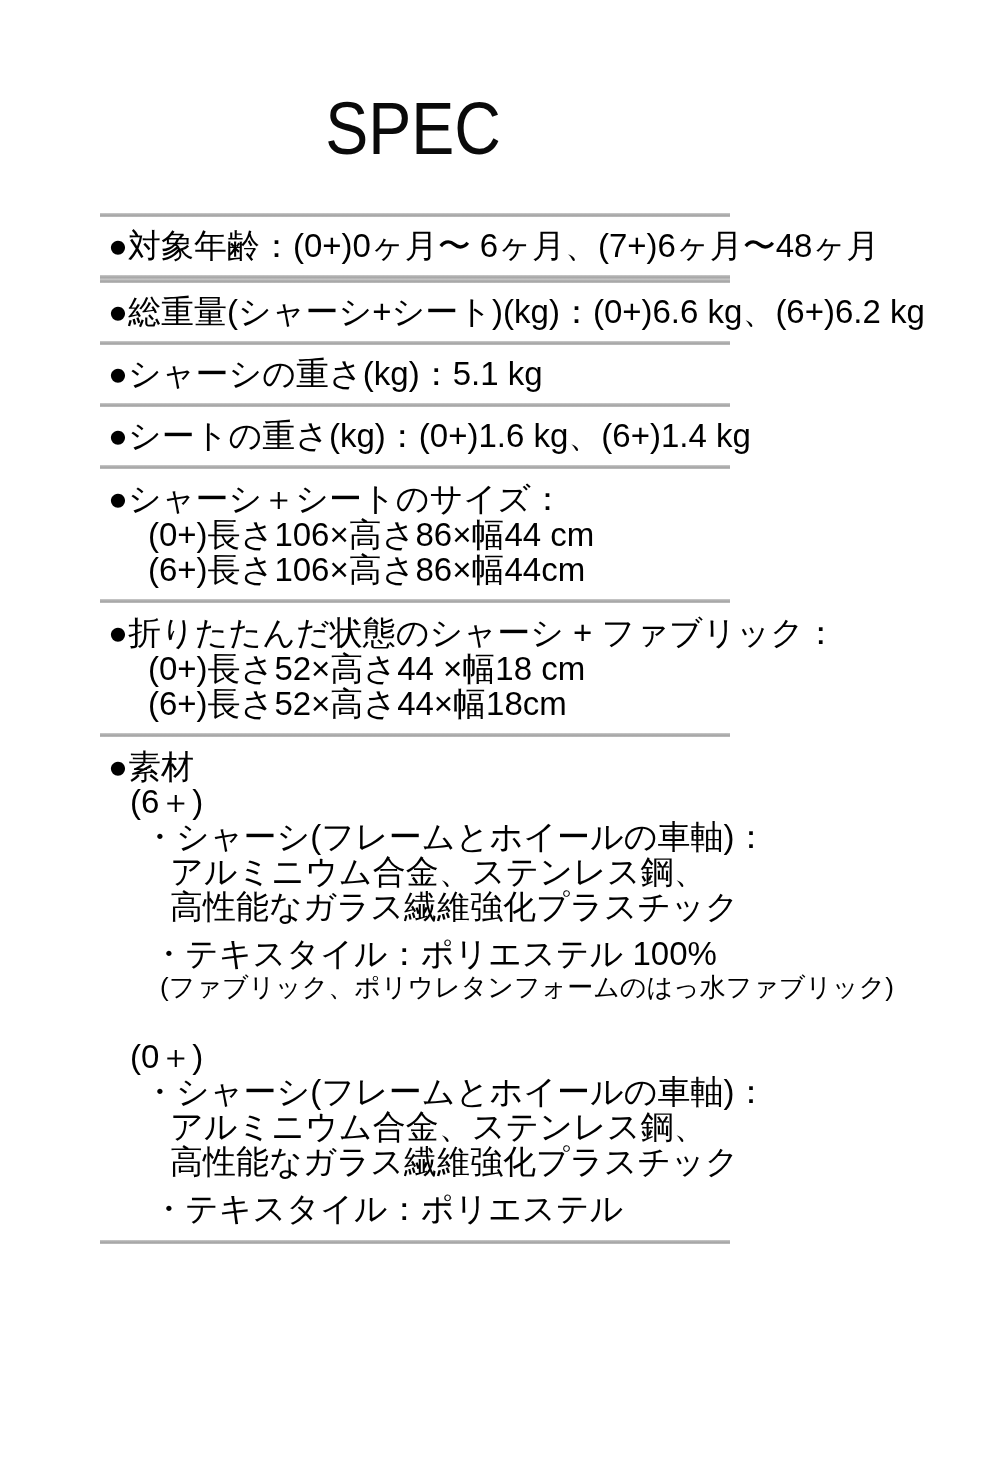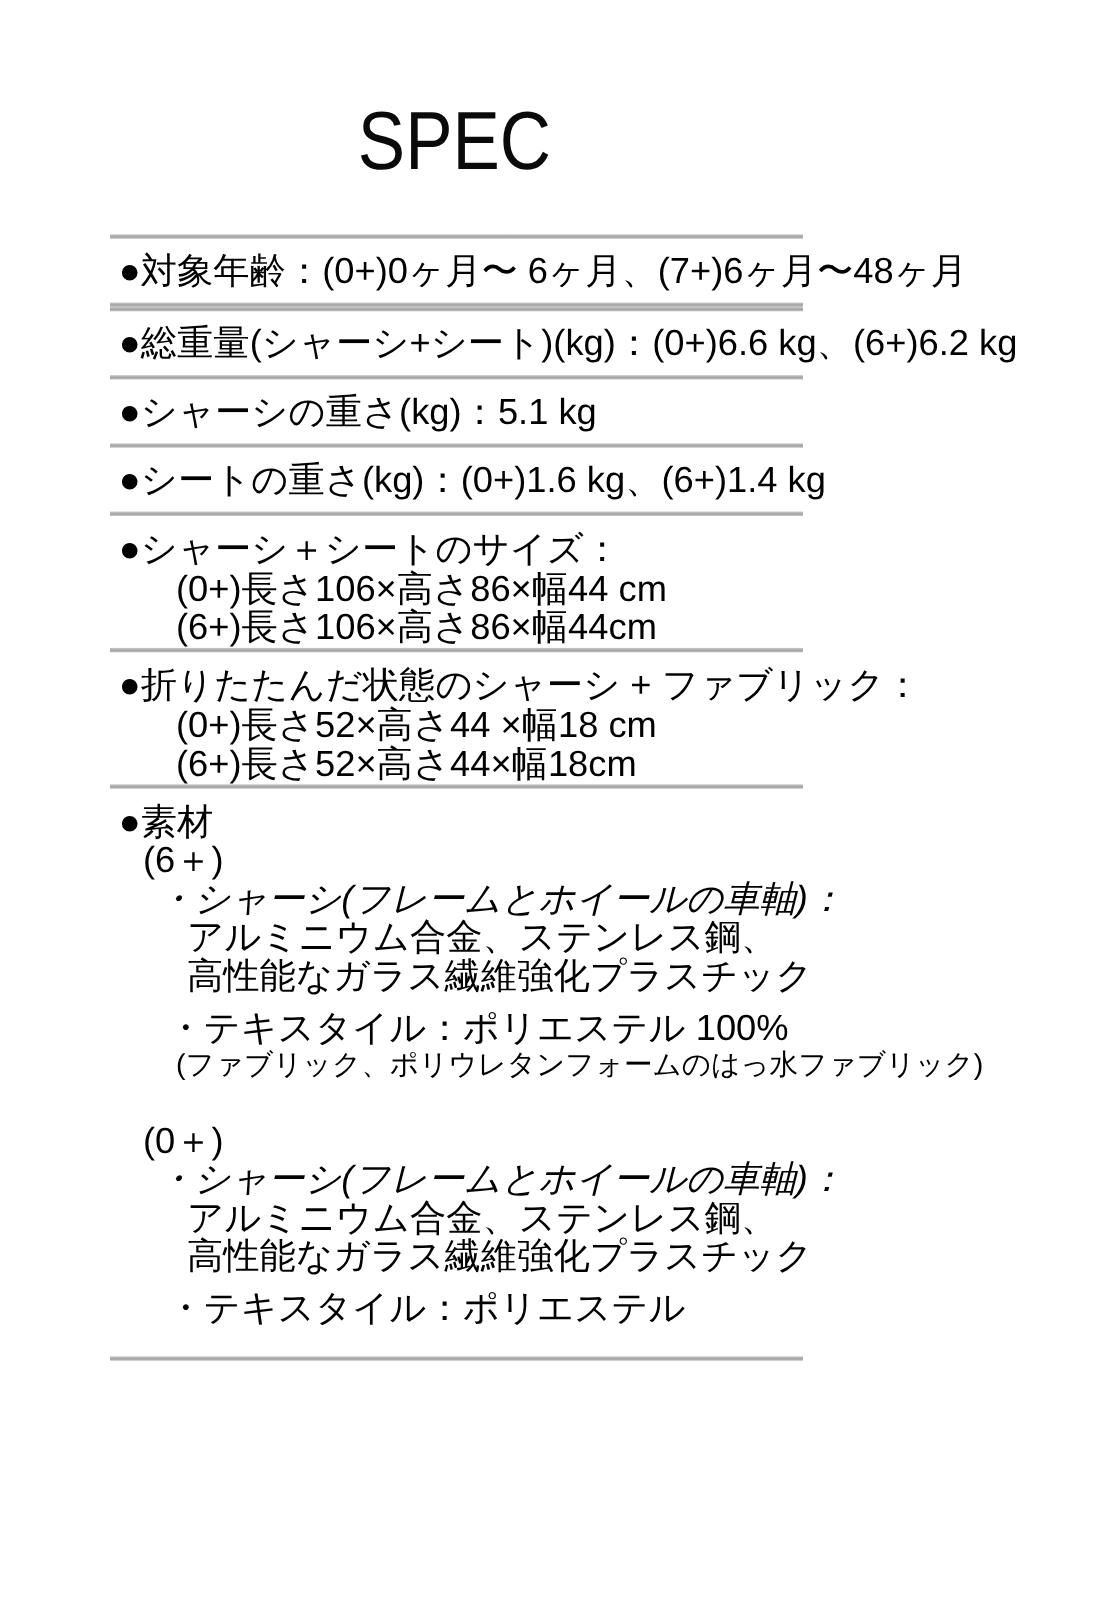--- a/index.html
+++ b/index.html
@@ -38,29 +38,29 @@
     height: 4px;
     background: linear-gradient(180deg, #cccccc 0%, #a3a3a3 55%, #c0c0c0 100%);
   }
 
   .row, .section {
     font-size: 33px;
     line-height: 36px;
     padding: 11px 0 11px 8px;
     white-space: nowrap;
   }
-  .section { padding: 12px 0 2px 8px; }
+  .section { padding: 12px 0 12px 8px; }
   .section .heading { line-height: 36px; }
-  .section .subline { line-height: 35px; margin-left: 52px; }
+  .section .subline { line-height: 35px; margin-left: 40px; }
 
-  .materials { padding: 12px 0 27px 8px; font-size: 33px; line-height: 35px; white-space: nowrap; }
+  .materials { padding: 12px 0 14px 8px; font-size: 33px; line-height: 35px; white-space: nowrap; }
   .materials .heading { line-height: 35px; }
   .mat-group-label { margin-left: 22px; }
   .mat-group-zero { margin-top: 36px; }
-  .mat-item-title { margin-left: 35px; font-style: italic; }
+  .mat-item-title { margin-left: 35px; }
   .mat-item-cont  { margin-left: 62px; }
   .mat-textile    { margin-left: 44px; margin-top: 12px; }
   .mat-note       { margin-left: 52px; font-size: 26px; line-height: 32px; }
 
   .b { display: inline; }
 </style>
 </head>
 <body>
 
 <div class="page">

